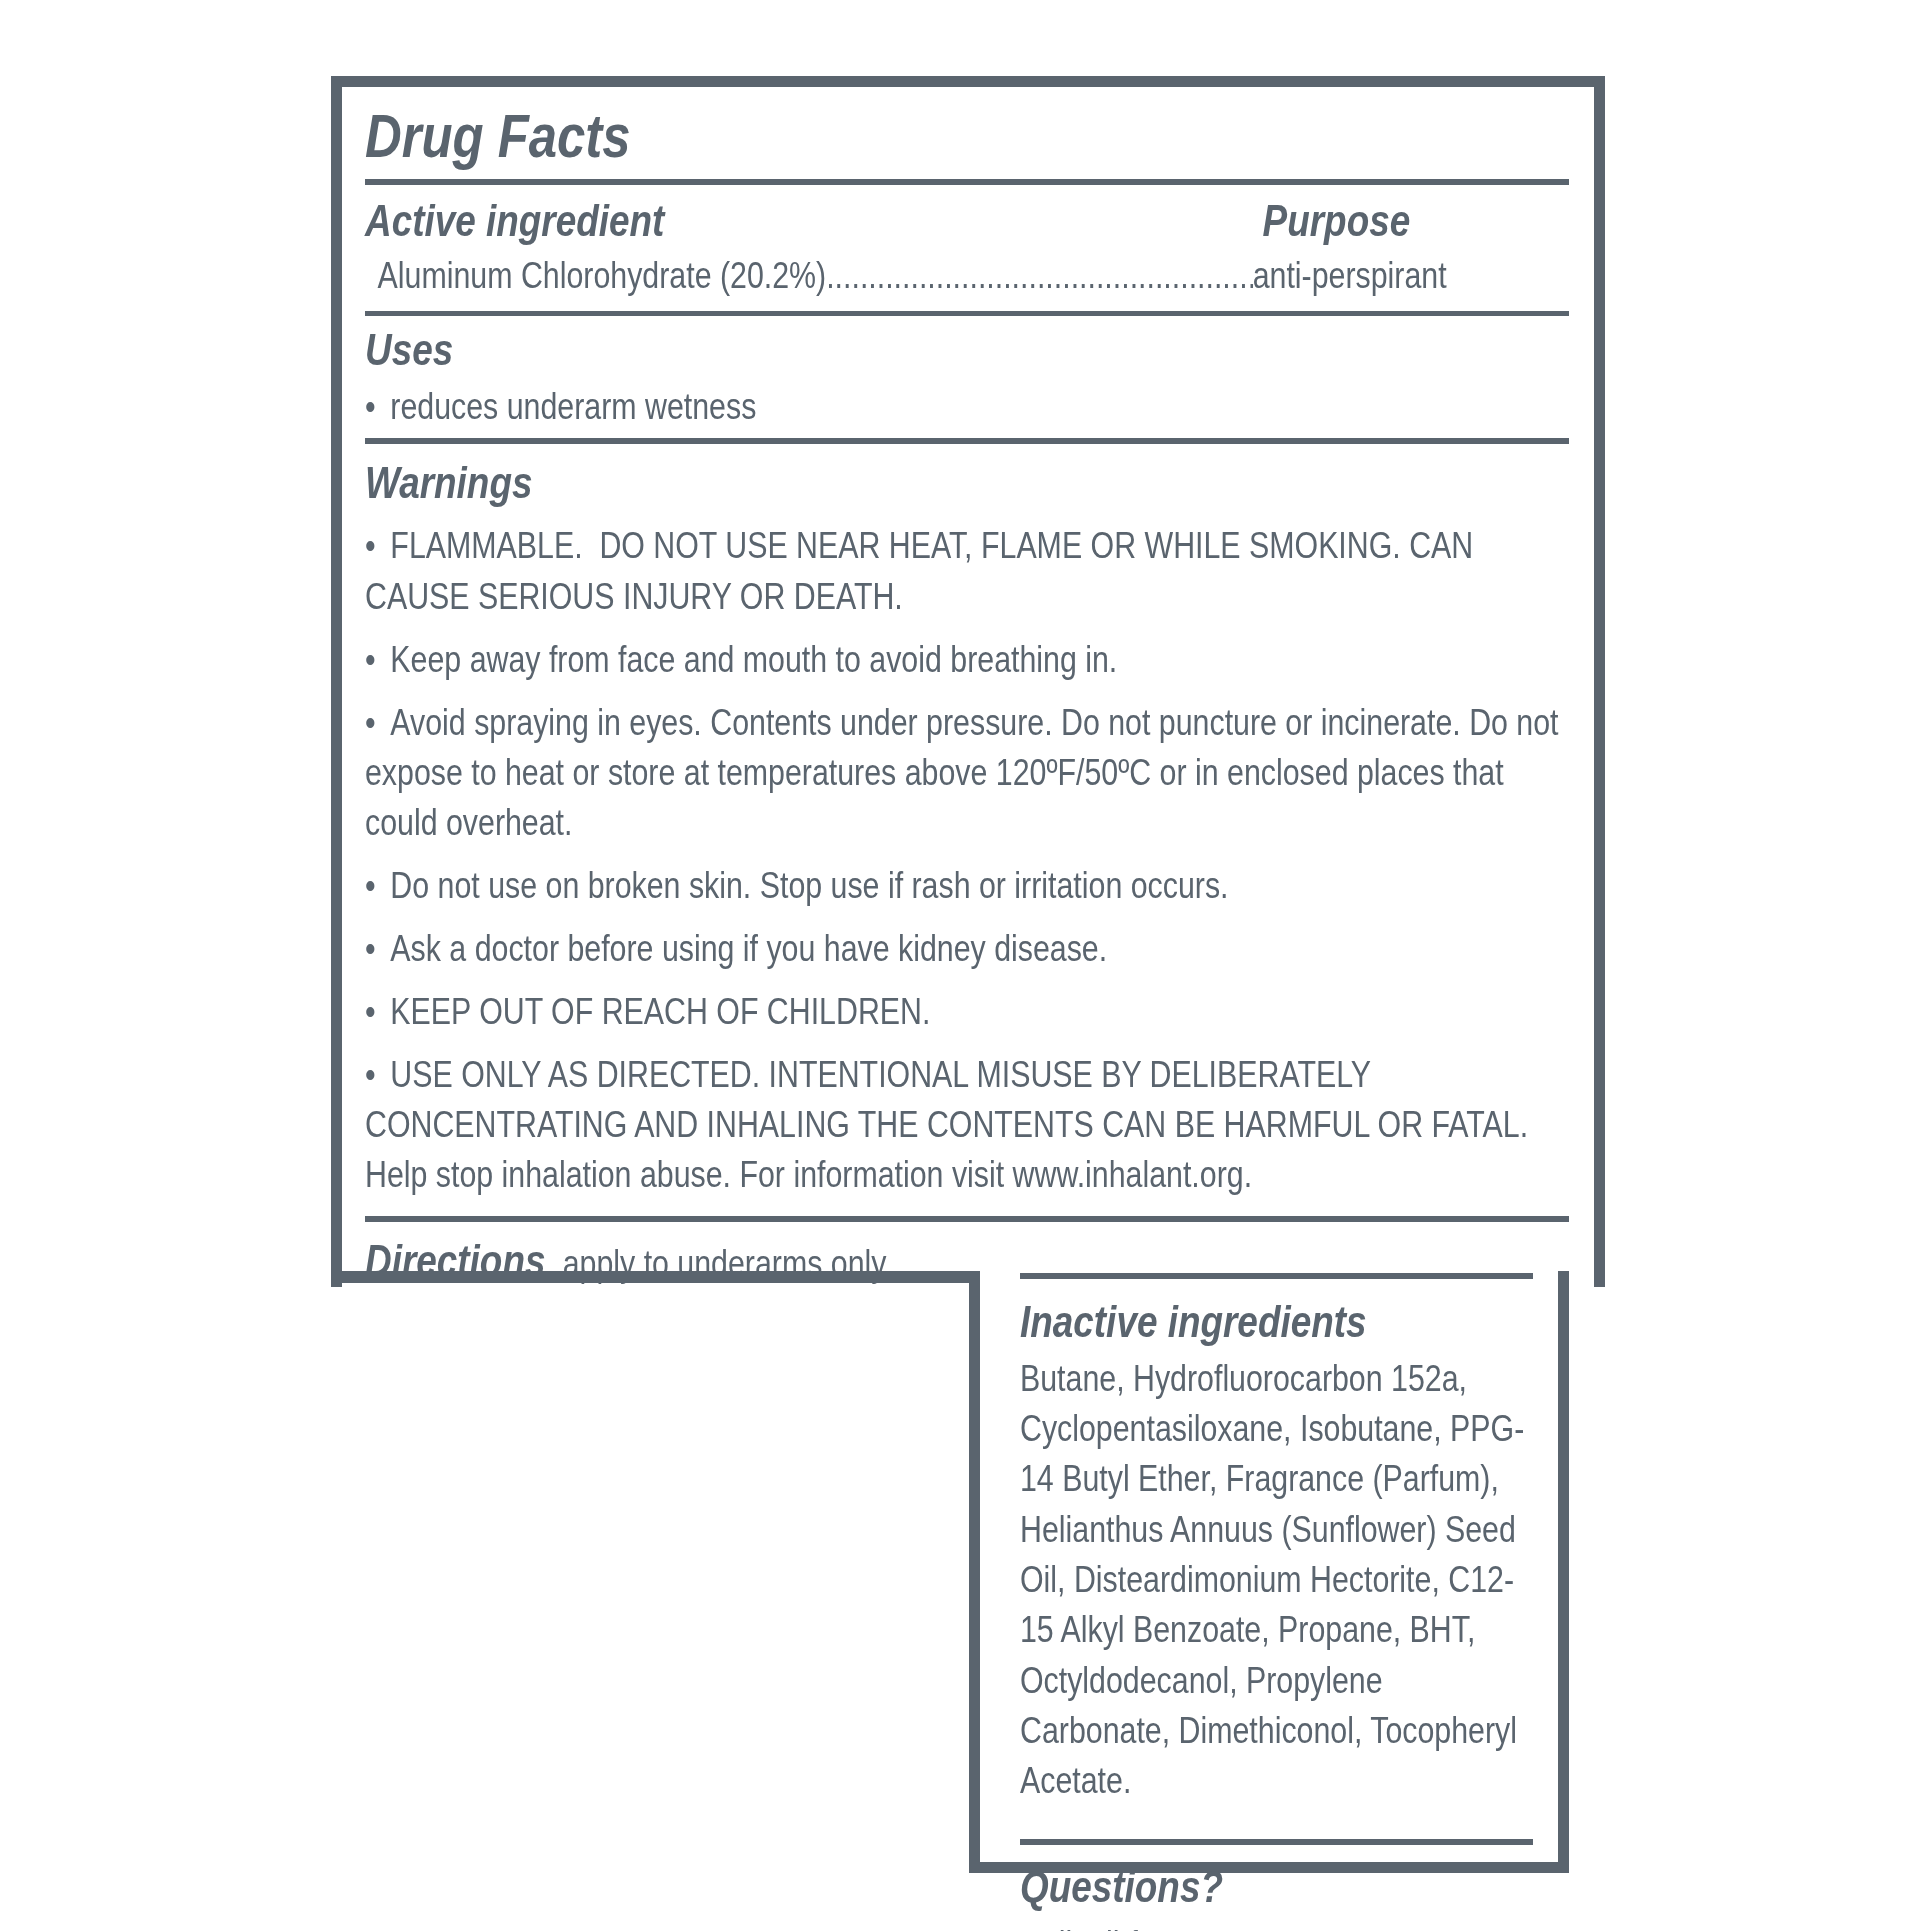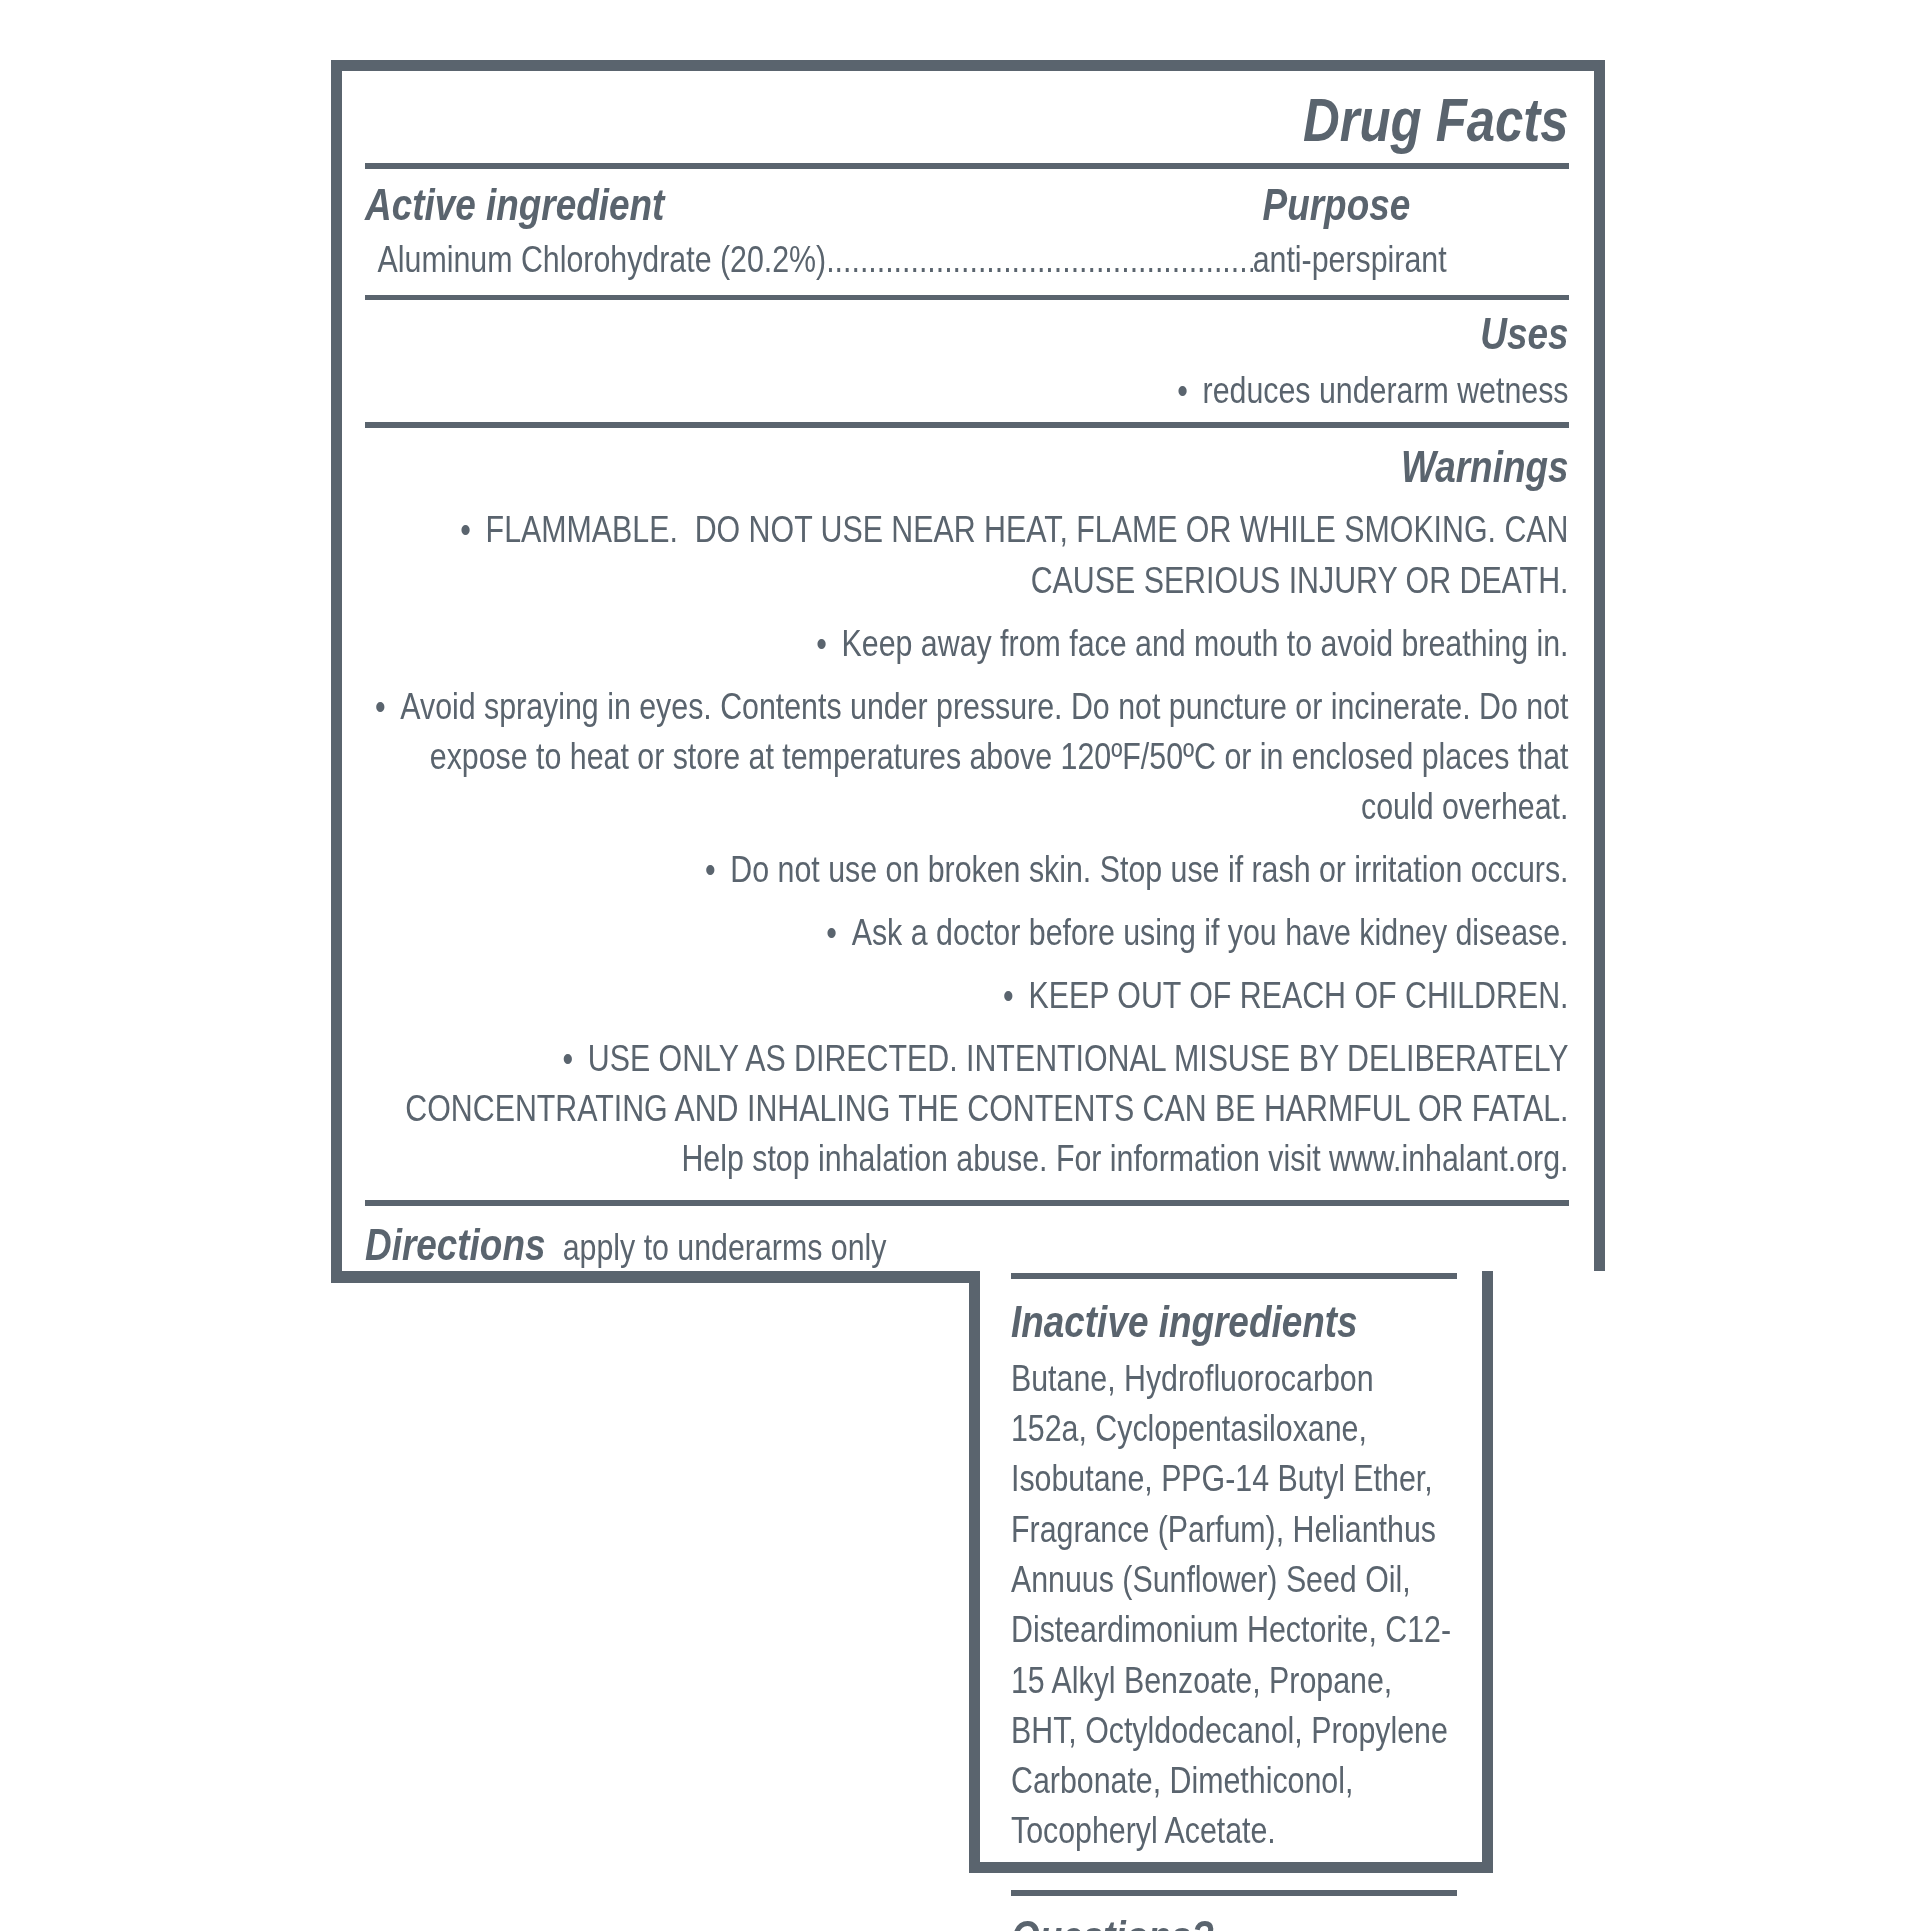--- a/index.html
+++ b/index.html
@@ -11,37 +11,36 @@
     position: relative;
     overflow: hidden;
   }
   .panel {
     position: absolute;
     box-sizing: border-box;
     border: 11.6px solid #5a646e;
     background: #ffffff;
   }
   .main-panel {
-    left: 331px; top: 60px;
+    left: 331px; top: 76px;
     width: 1274px; height: 1211px;
     border-bottom: none;
     padding: 5.8px 25px 0 23px;
-    text-align: right;
   }
   .bottom-bar {
     position: absolute;
     left: 331px; top: 1271px;
     width: 650px; height: 11.6px;
     background: #5a646e;
   }
   .side-panel {
     left: 969px; top: 1271px;
-    width: 524px; height: 602px;
+    width: 600px; height: 602px;
     border-top: none;
-    padding: 0 25px 0 31px;
+    padding: 0 25px 0 40px;
   }
   
   .cx { transform: scaleX(0.82); transform-origin: 0 0; width: 121.9%; }
   .rule { height: 5.8px; background: #5a646e; }
   .title {
     font-size: 62px; font-weight: bold; font-style: italic;
     line-height: 1.15; margin: 7.7px 0 7.7px 0; letter-spacing: 0px;
   }
   .h2 {
     font-size: 45px; font-weight: bold; font-style: italic;

